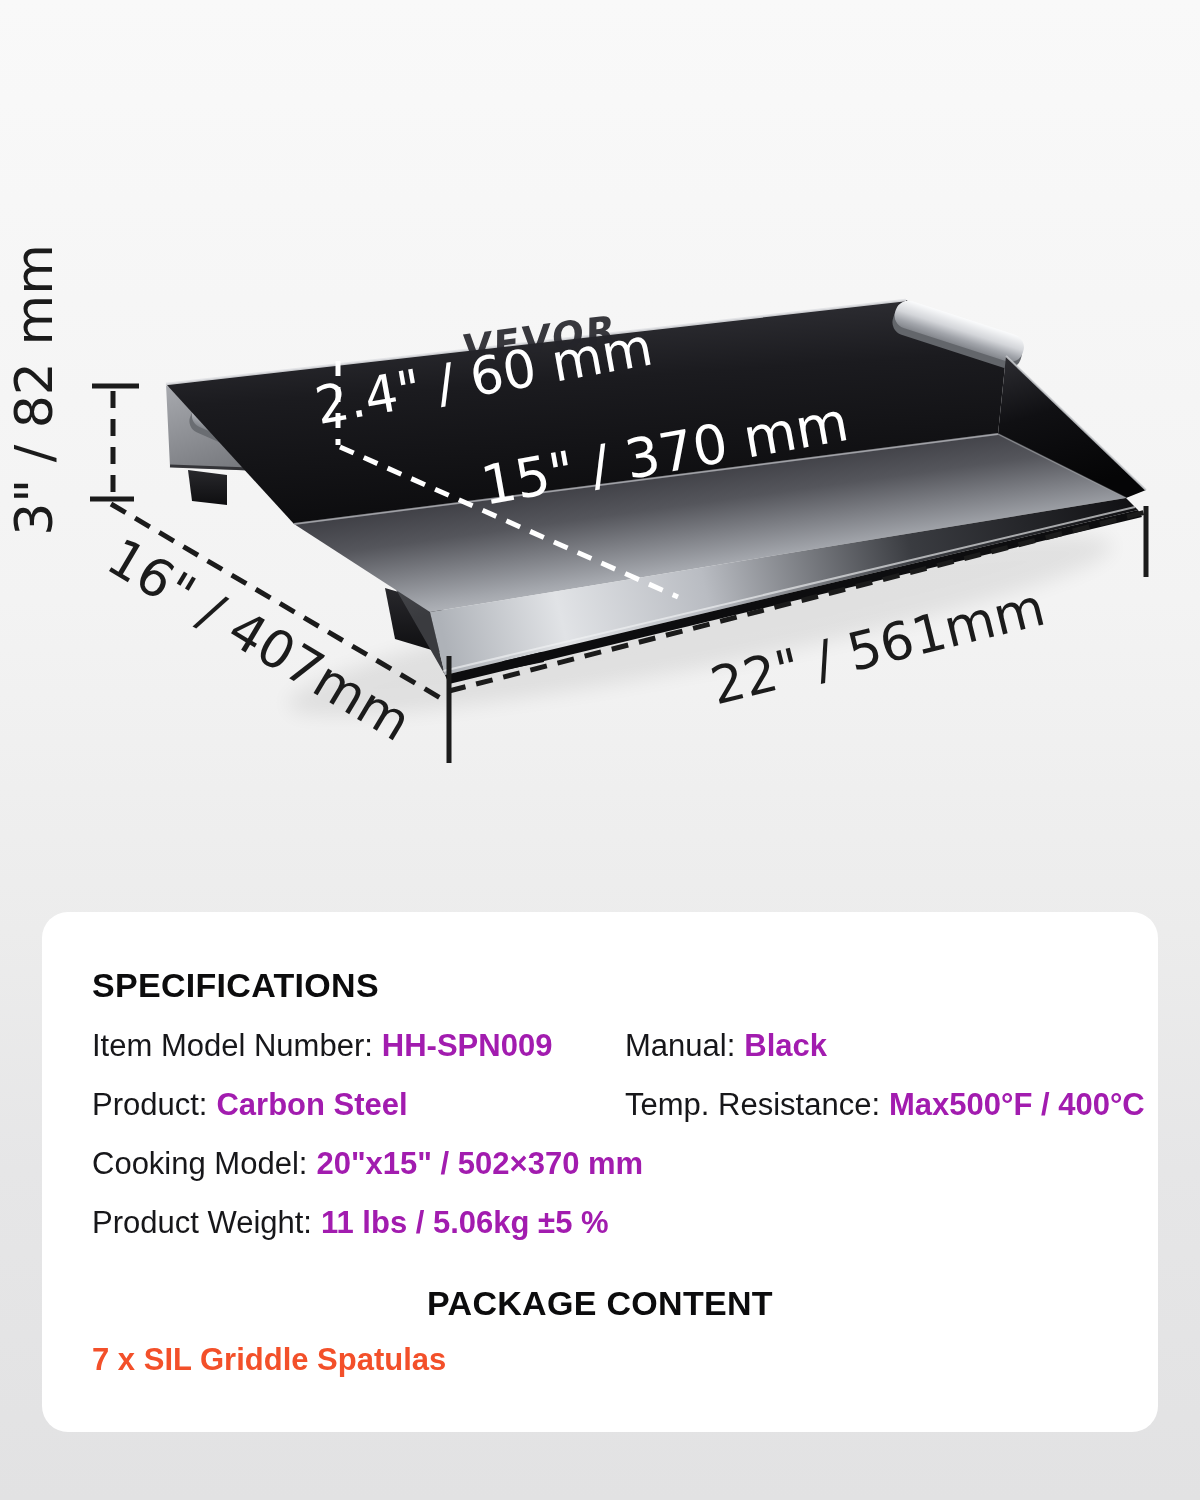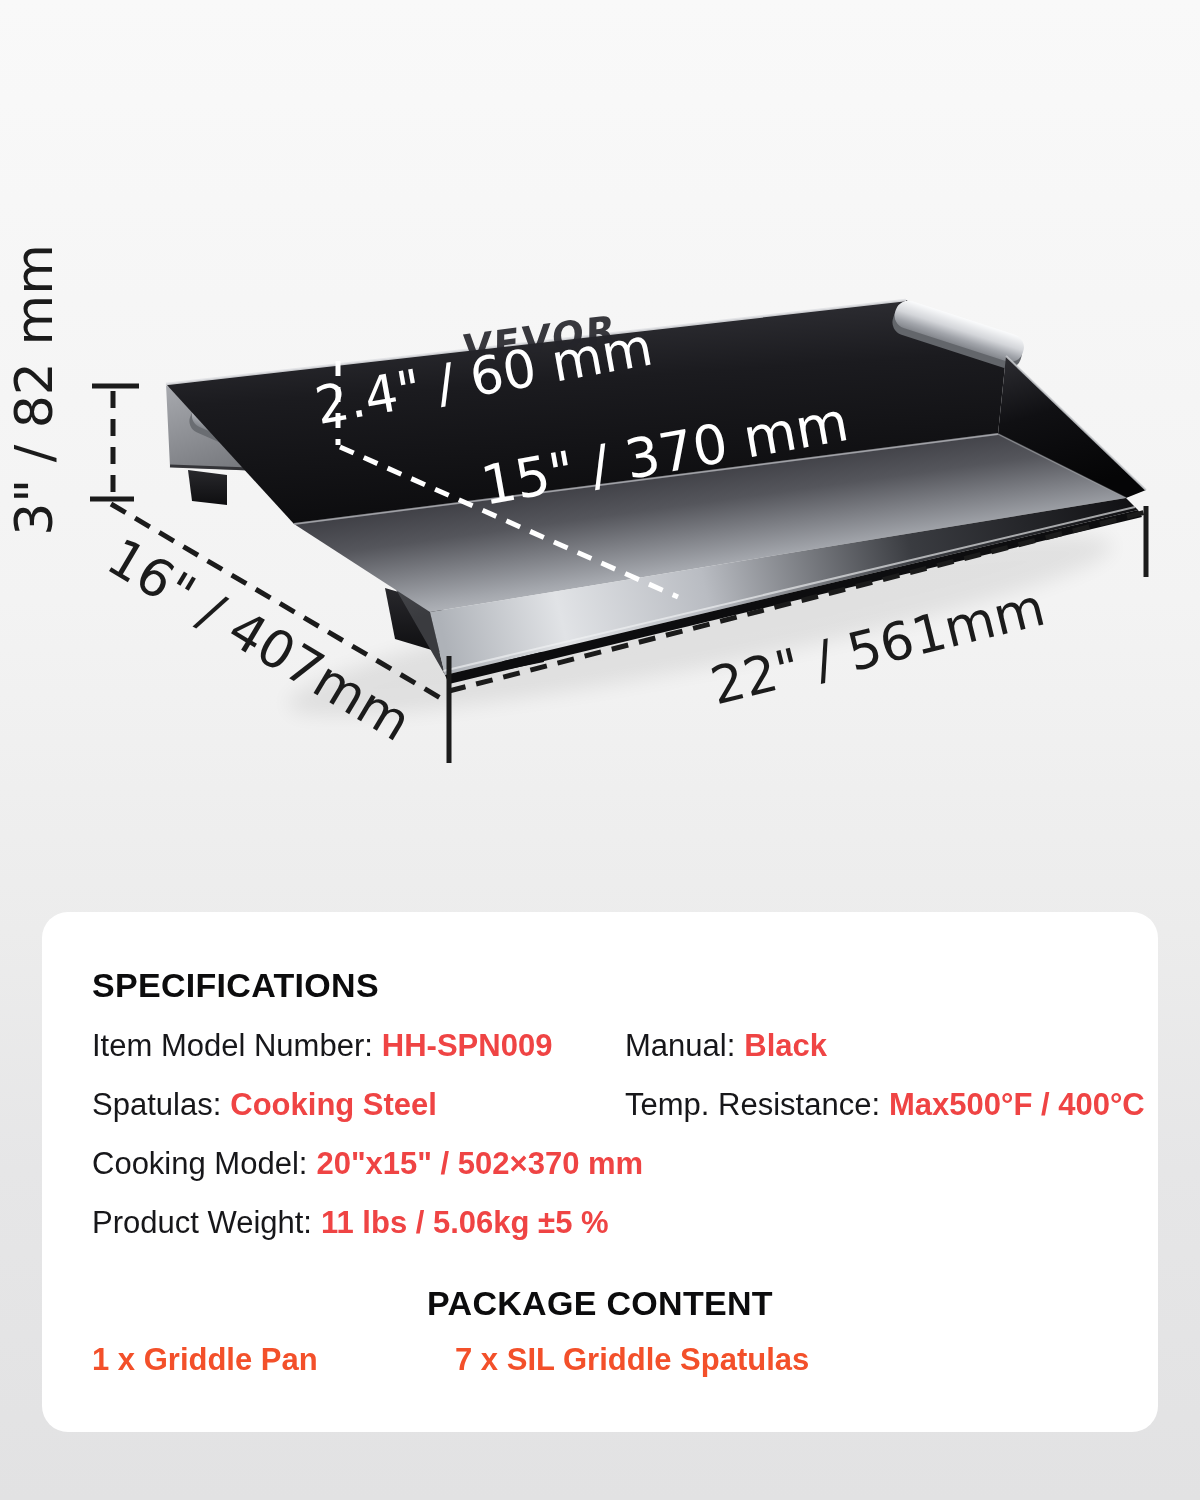--- a/index.html
+++ b/index.html
@@ -18,21 +18,21 @@
   }
   .card h2{
     margin:0;font-size:34px;line-height:42px;font-weight:700;color:#0c0c0d;
     letter-spacing:0.3px;
   }
   .spec-rows{margin-top:10px;}
   .spec-rows p,.pkg p{margin:0;font-size:31px;line-height:59px;color:#17171a;white-space:nowrap;}
   .two-col{display:grid;grid-template-columns:533px 1fr;}
   .pkg{margin-top:6px;}
   .pkg .two-col{grid-template-columns:363px 1fr;}
-  .val{font-weight:700;color:#ef4444;margin-left:9px;}
+  .val{font-weight:700;color:#a21caf;margin-left:9px;}
   .pkg p{font-weight:700;color:#F3502A;}
   .pkg-title{margin-top:30px !important;text-align:center;}
 </style>
 </head>
 <body>
 
 <svg id="scene" width="1200" height="900" viewBox="0 0 1200 900">
   <defs>
     <linearGradient id="gBack" x1="0" y1="0" x2="0.25" y2="1">
       <stop offset="0" stop-color="#3a3a40"></stop>
@@ -149,34 +149,33 @@
     <div class="two-col">
       <p>
         <span class="lbl">Item Model Number:</span><span class="val">HH-SPN009</span>
       </p>
       <p>
         <span class="lbl">Manual:</span><span class="val">Black</span>
       </p>
     </div>
     <div class="two-col">
       <p>
-        <span class="lbl">Spatulas:</span><span class="val">Cooking Steel</span>
+        <span class="lbl">Product:</span><span class="val">Carbon Steel</span>
       </p>
       <p>
         <span class="lbl">Temp. Resistance:</span><span class="val">Max500°F / 400°C</span>
       </p>
     </div>
     <p>
       <span class="lbl">Cooking Model:</span><span class="val">20"x15" / 502×370 mm</span>
     </p>
     <p>
       <span class="lbl">Product Weight:</span><span class="val">11 lbs / 5.06kg ±5 %</span>
     </p>
   </div>
 
   <h2 class="pkg-title">PACKAGE CONTENT</h2>
   <div class="pkg">
     <div class="two-col">
-      <p>1 x Griddle Pan</p>
       <p>7 x SIL Griddle Spatulas</p>
     </div>
   </div>
 </div>
 
 </body></html>

